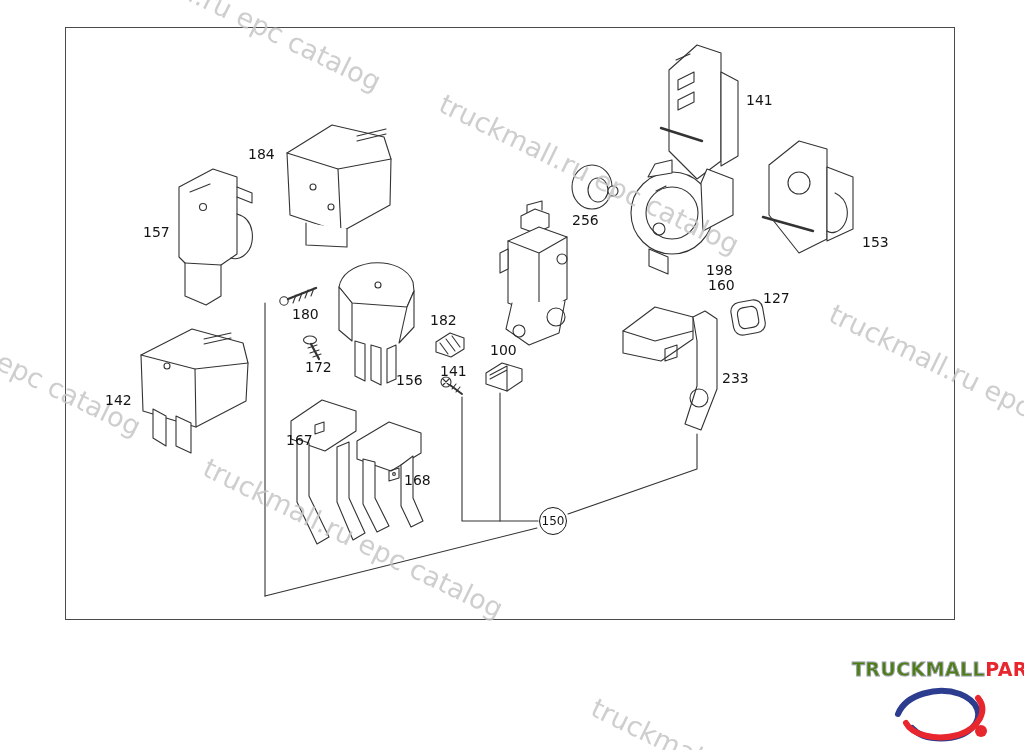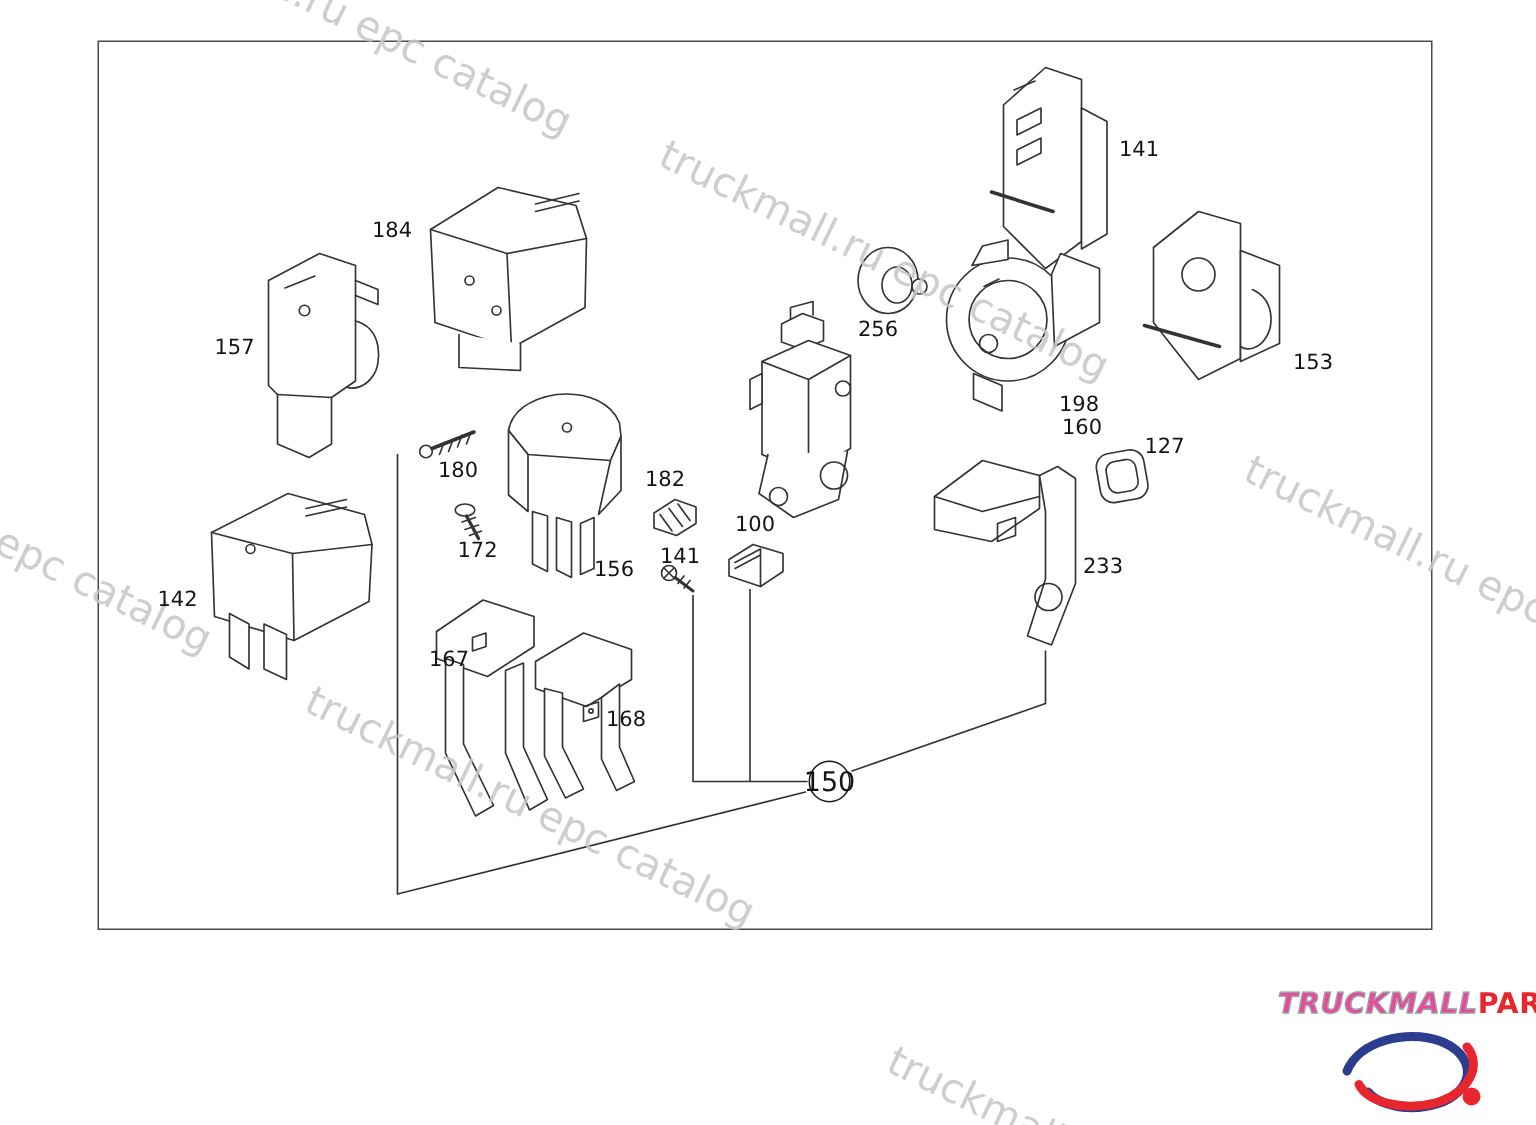--- a/index.html
+++ b/index.html
@@ -6,24 +6,24 @@
   .stage{position:relative;width:1024px;height:750px;background:#fff;overflow:hidden;
          font-family:"DejaVu Sans","Liberation Sans",sans-serif;}
   .layer{position:absolute;left:0;top:0;width:1024px;height:750px;}
   .pt{fill:#ffffff;stroke:#333333;stroke-width:1.1;stroke-linejoin:round;stroke-linecap:round;}
   .ln{fill:none;stroke:#333333;stroke-width:1.1;stroke-linejoin:round;stroke-linecap:round;}
   .wm{position:absolute;white-space:nowrap;font-size:27px;color:#c6c6c6;opacity:.85;
       transform:rotate(26deg);transform-origin:0 0;pointer-events:none;z-index:3;}
   .plabel{position:absolute;font-size:14px;color:#141414;z-index:4;line-height:16px;text-align:center;}
   .callout{position:absolute;width:28px;height:28px;border:1.4px solid #1a1a1a;border-radius:50%;
            background:#fff;display:flex;align-items:center;justify-content:center;
-           font-size:18px;color:#141414;z-index:4;box-sizing:border-box;}
+           font-size:12px;color:#141414;z-index:4;box-sizing:border-box;}
   .brand{position:absolute;left:852px;top:658px;width:172px;text-align:center;z-index:5;}
   .brand-text{font-size:19px;font-weight:bold;white-space:nowrap;letter-spacing:.4px;}
-  .brand-main{color:#ec4899;-webkit-text-stroke:.9px #99a0a8;text-shadow:0 0 1px #99a0a8;font-style:italic;}
+  .brand-main{color:#4d7c0f;-webkit-text-stroke:.9px #99a0a8;text-shadow:0 0 1px #99a0a8;}
   .brand-suffix{color:#e8262d;}
   .brand-swirl{display:block;margin:0 auto;}
   .diagram-svg{z-index:2;}
 </style>
 </head>
 <body>
 
 <div class="stage">
 
   <svg class="layer diagram-svg" width="1024" height="750" viewBox="0 0 1024 750">

